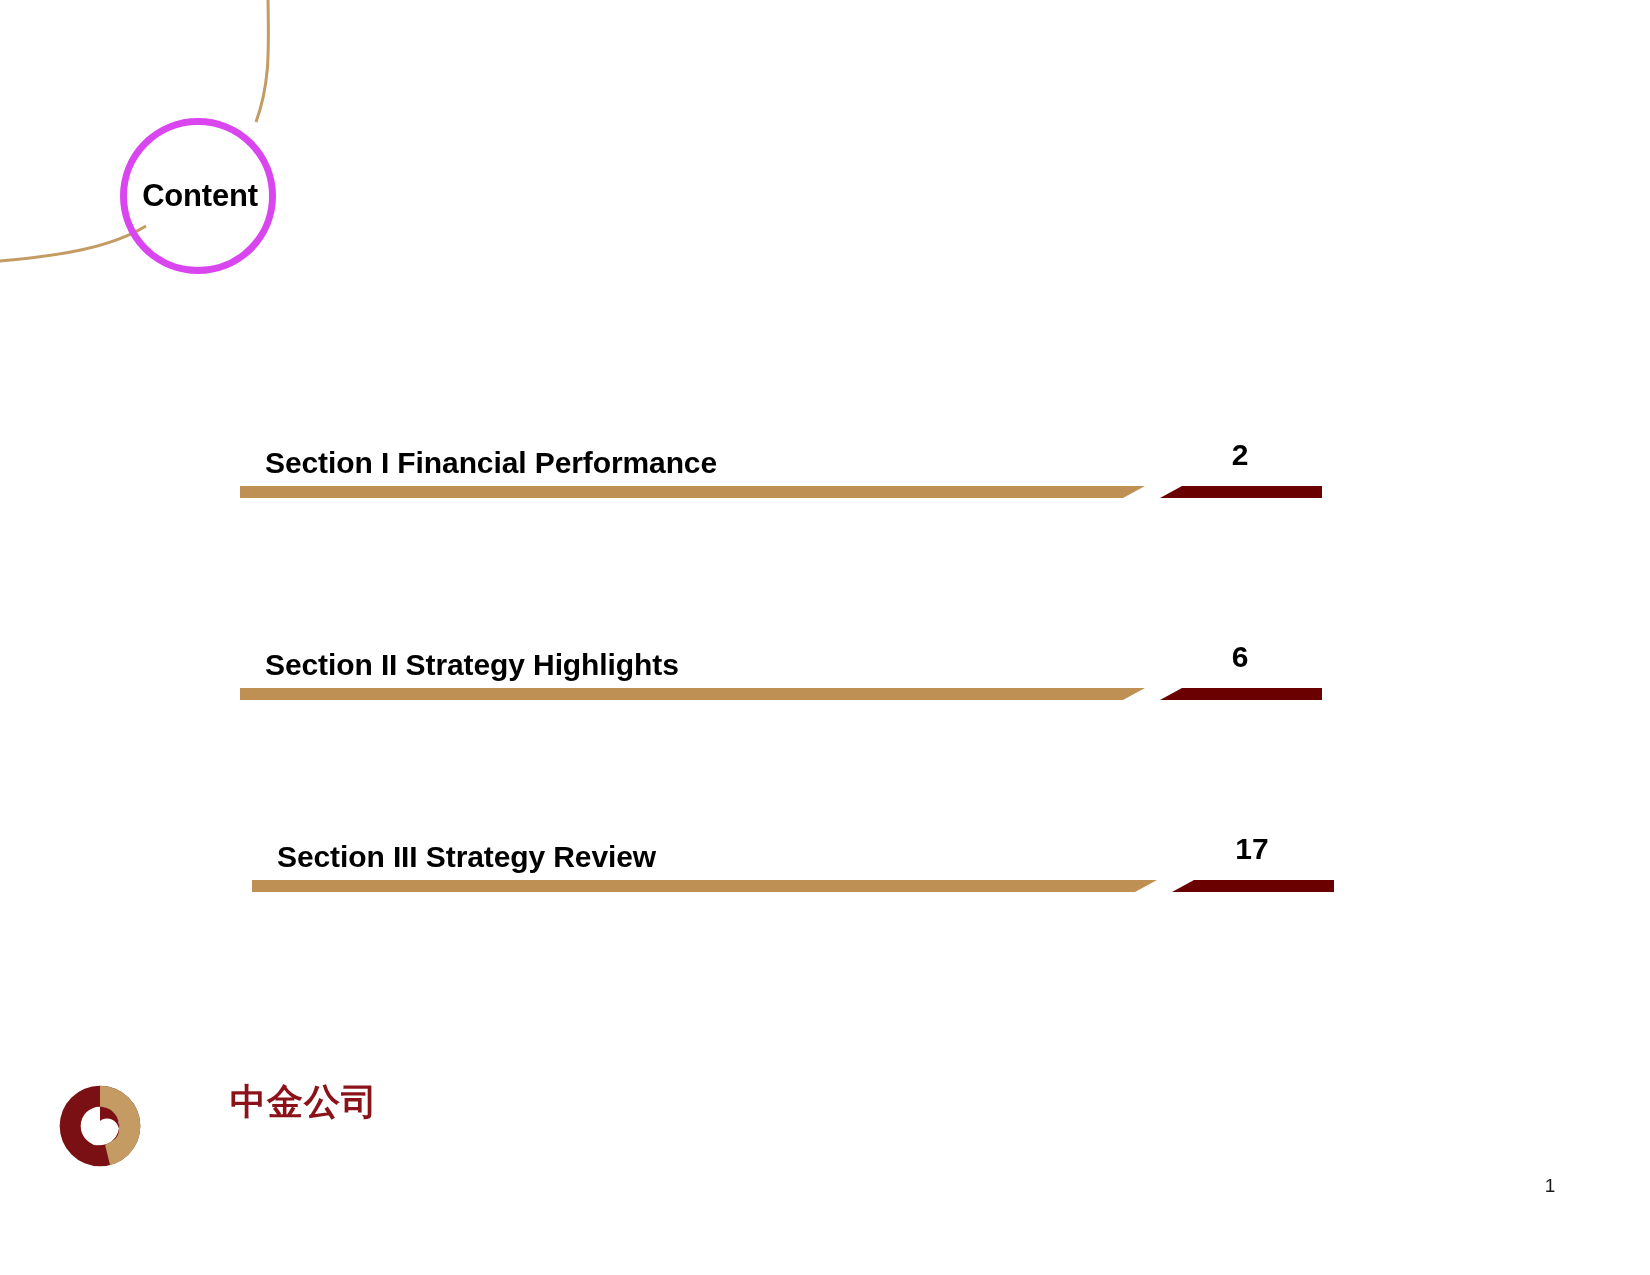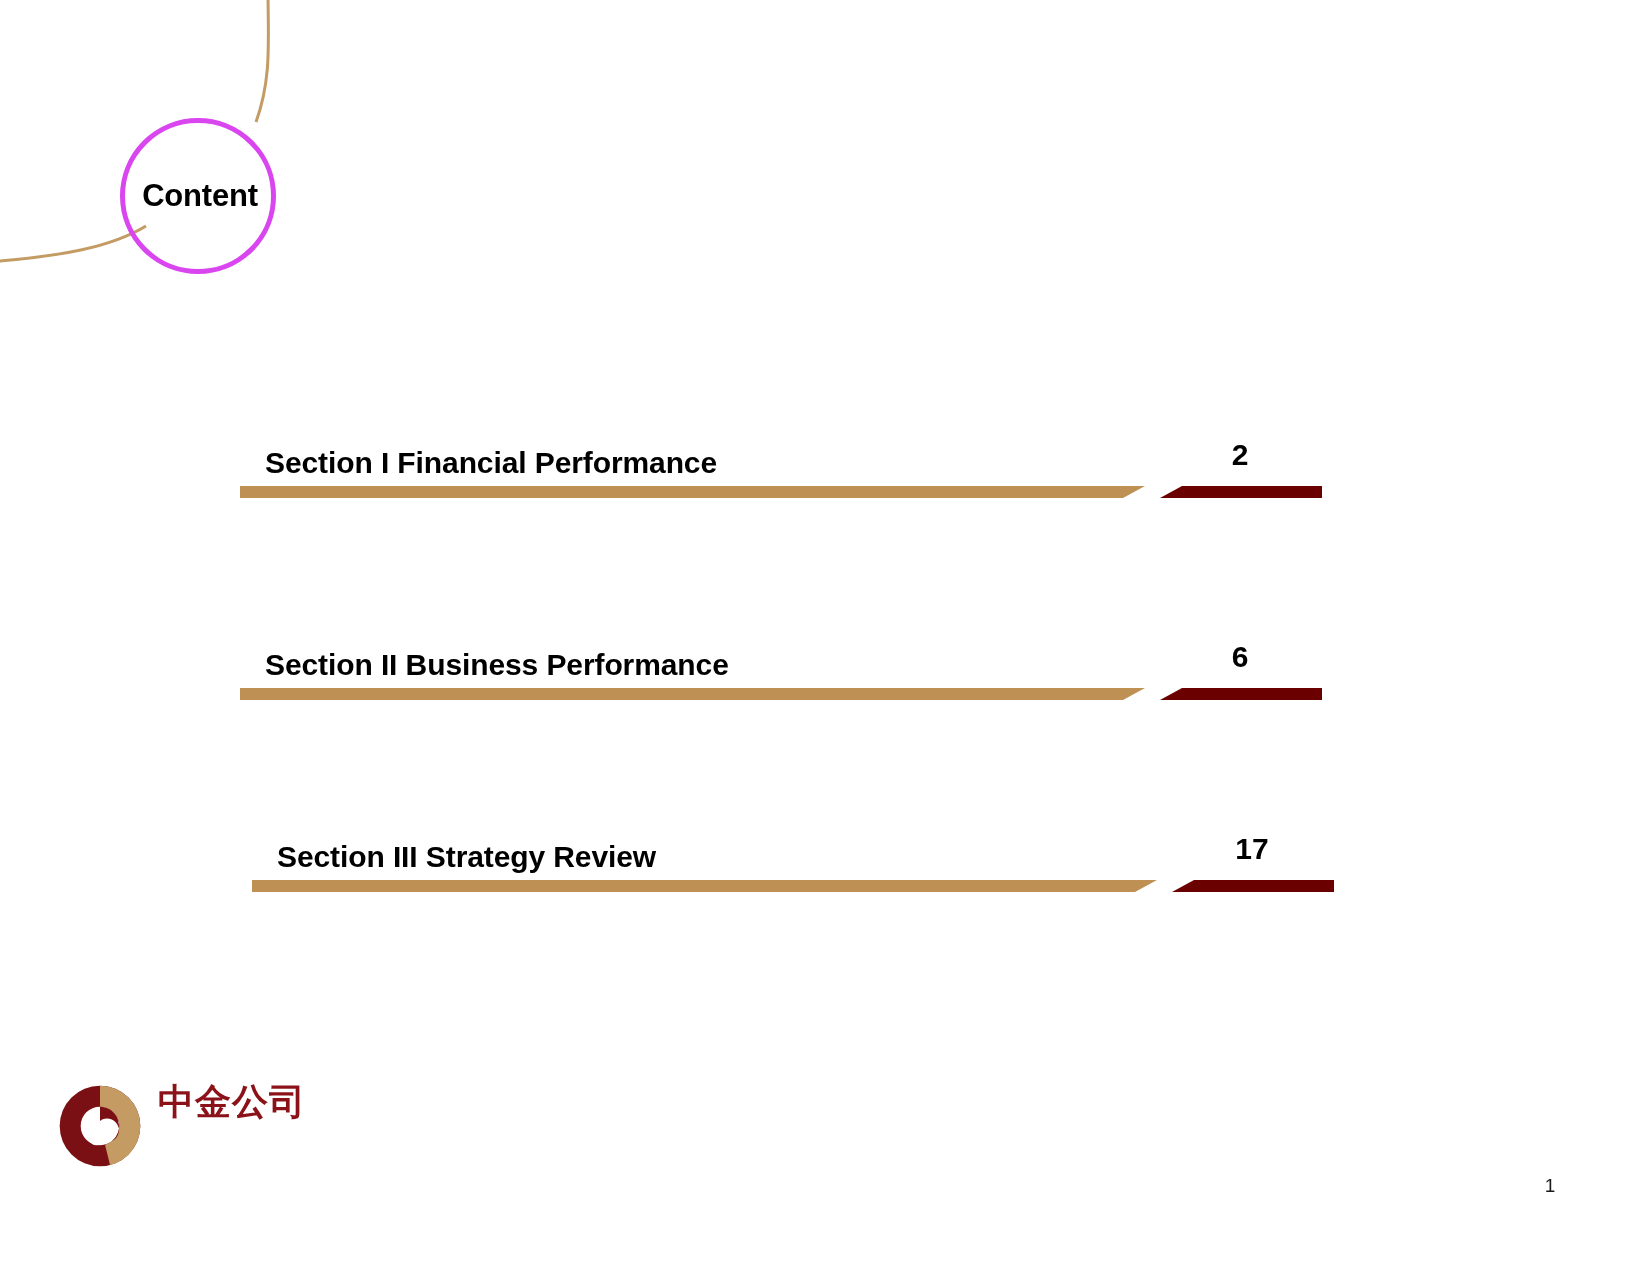--- a/index.html
+++ b/index.html
@@ -27,21 +27,21 @@
     height: 330px;
     pointer-events: none;
   }
   #content-badge {
     position: absolute;
     left: 120px;
     top: 118px;
     width: 156px;
     height: 156px;
     border-radius: 50%;
-    border: 5px solid #d946ef;
+    border: 7px solid #d946ef;
     box-sizing: border-box;
     display: flex;
     align-items: center;
     justify-content: center;
     background: transparent;
   }
   #content-badge .badge-label {
     font-size: 31px;
     font-weight: bold;
     color: #000000;
@@ -128,20 +128,21 @@
     line-height: 46px;
     font-family: "Liberation Sans", sans-serif;
   }
   .logo-cn {
     font-size: 36px;
     font-weight: bold;
     color: #8B1218;
     letter-spacing: 1px;
     line-height: 40px;
     font-family: "DejaVu Sans", sans-serif;
+    text-align: right;
   }
 
   
   #page-number {
     position: absolute;
     left: 1520px;
     top: 1175px;
     width: 60px;
     text-align: center;
     font-size: 19px;
@@ -165,21 +166,21 @@
   </div>
 
   <div class="section-row" style="top:438px;">
     <div class="section-title">Section I Financial Performance</div>
     <div class="section-page">2</div>
     <div class="rule-gold"></div>
     <div class="rule-red"></div>
   </div>
 
   <div class="section-row" style="top:640px;">
-    <div class="section-title">Section II Business Performance</div>
+    <div class="section-title">Section II Strategy Highlights</div>
     <div class="section-page">6</div>
     <div class="rule-gold"></div>
     <div class="rule-red"></div>
   </div>
 
   <div class="section-row" style="top:832px;margin-left:12px;">
     <div class="section-title">Section III Strategy Review</div>
     <div class="section-page">17</div>
     <div class="rule-gold"></div>
     <div class="rule-red"></div>

